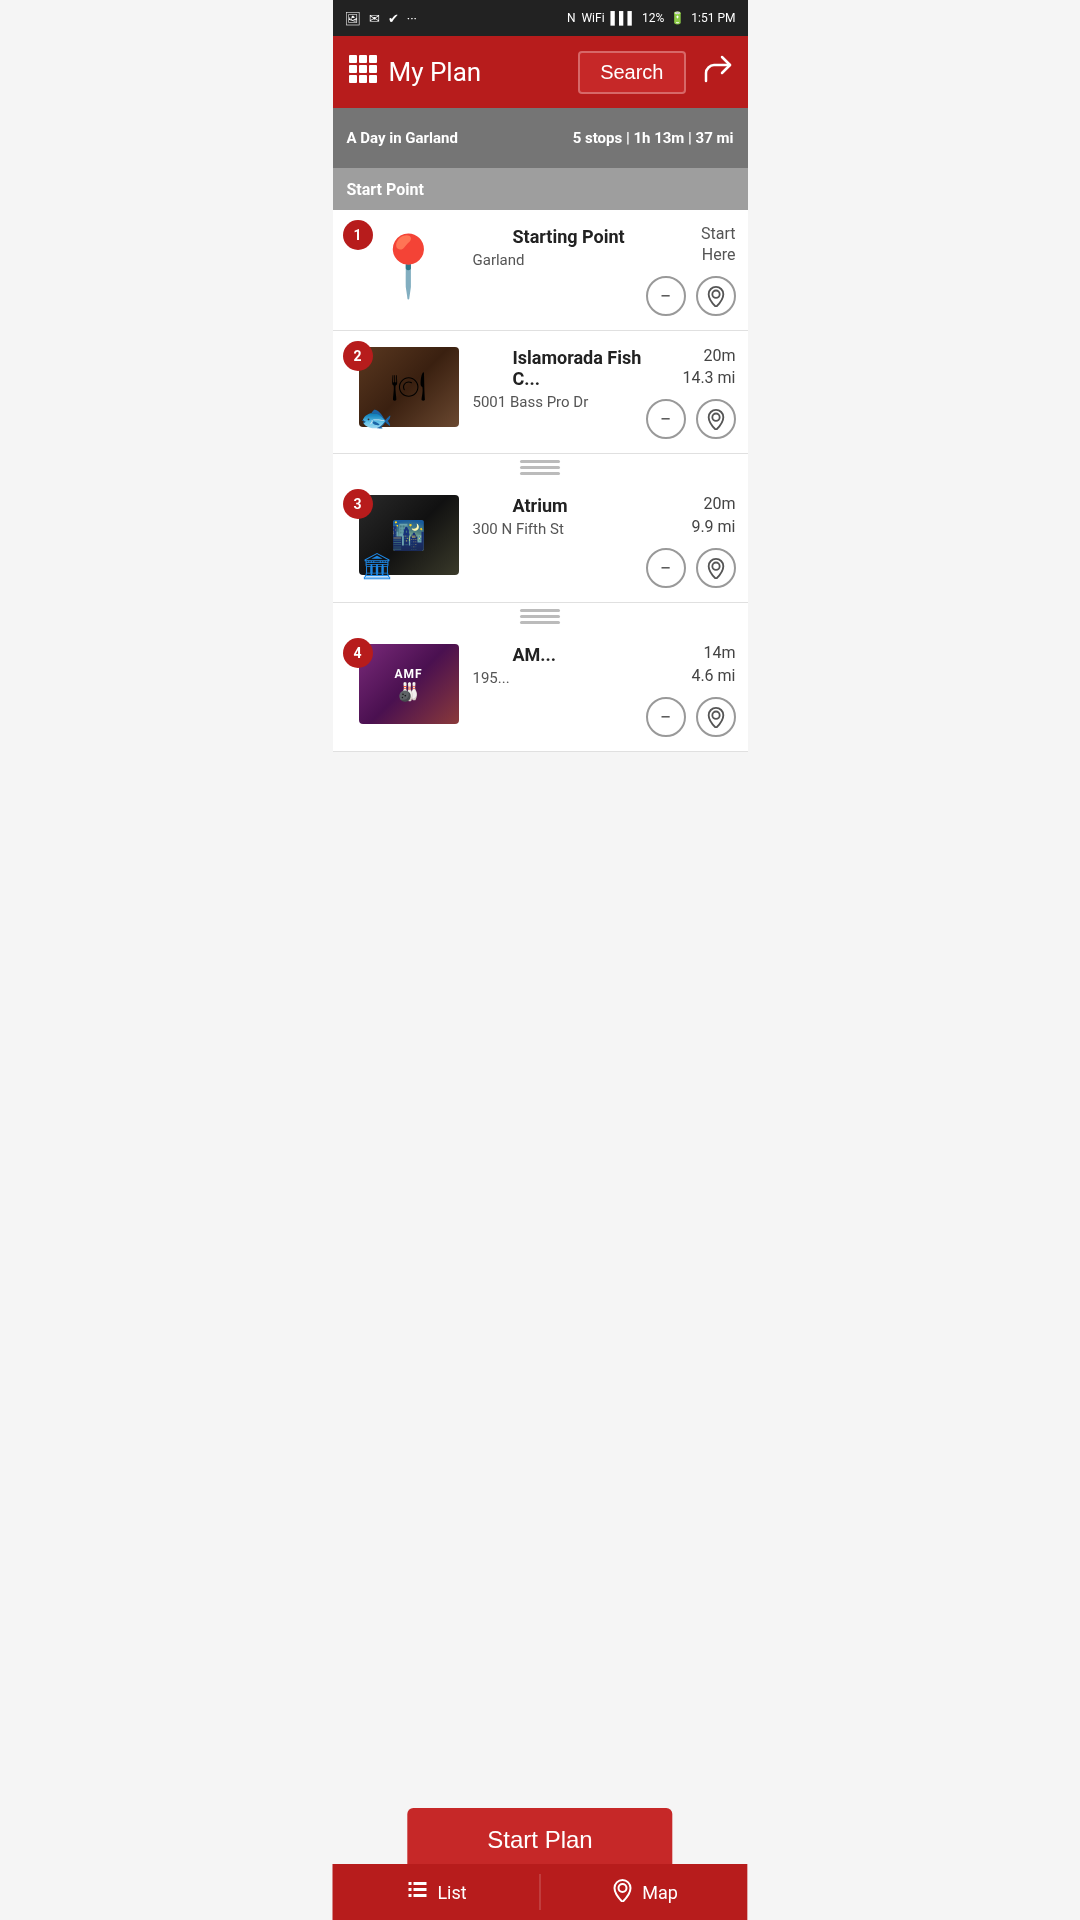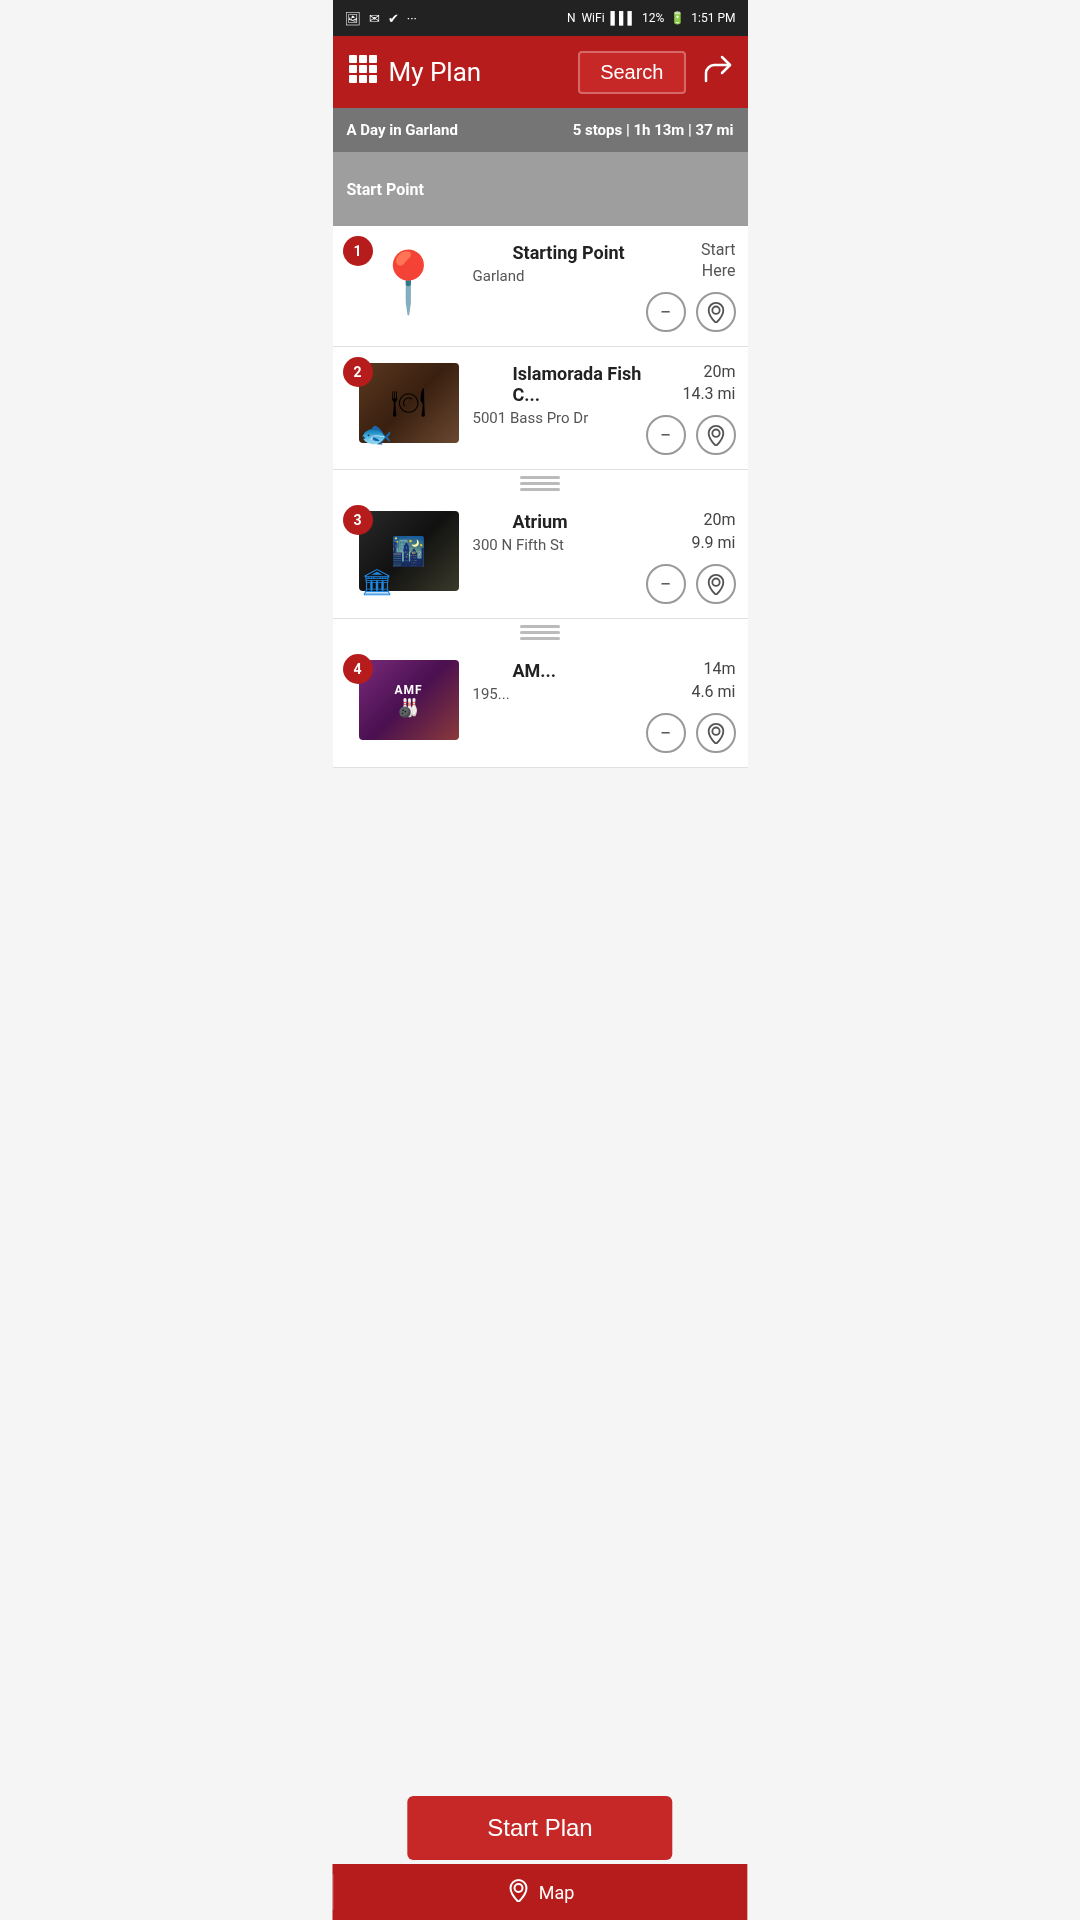--- a/index.html
+++ b/index.html
@@ -69,31 +69,31 @@
     
     .plan-info-bar {
       background: #757575;
       color: #fff;
       display: flex;
       justify-content: space-between;
       align-items: center;
       padding: 10px 14px;
       font-size: 15px;
       font-weight: bold;
-      height: 44px;
+      height: 60px;
     }
 
     
     .start-point-bar {
       background: #9e9e9e;
       display: flex;
       align-items: center;
       padding: 10px 14px;
       gap: 17px;
-      height: 74px;
+      height: 42px;
     }
     .start-point-label {
       color: #fff;
       font-size: 16px;
       font-weight: bold;
       white-space: nowrap;
       min-width: 95px;
     }
     .start-point-input {
       flex: 1;
@@ -219,21 +219,21 @@
     .drag-line {
       width: 40px;
       height: 3px;
       background: #bbb;
       border-radius: 2px;
     }
 
     
     .start-plan-overlay {
       position: fixed;
-      bottom: 60px;
+      bottom: 48px;
       left: 50%;
       transform: translateX(-50%);
       z-index: 100;
     }
     .start-plan-btn {
       background: #c62828;
       color: #fff;
       border: none;
       font-size: 24px;
       padding: 18px 80px;
@@ -459,20 +459,33 @@
       </div>
     </div>
   </div>
 </div>
 
 <div class="start-plan-overlay">
   <button class="start-plan-btn">Start Plan</button>
 </div>
 
 <div class="bottom-nav">
+  <div class="bottom-nav-item active">
+    <span class="bottom-nav-icon">
+      <svg width="24" height="24" viewBox="0 0 24 24" fill="white">
+        <rect x="3" y="4" width="3" height="3"></rect>
+        <rect x="8" y="4" width="13" height="3"></rect>
+        <rect x="3" y="10" width="3" height="3"></rect>
+        <rect x="8" y="10" width="13" height="3"></rect>
+        <rect x="3" y="16" width="3" height="3"></rect>
+        <rect x="8" y="16" width="13" height="3"></rect>
+      </svg>
+    </span>
+    <span>List</span>
+  </div>
   <div class="bottom-nav-divider"></div>
   <div class="bottom-nav-item">
     <span class="bottom-nav-icon">
       <svg width="24" height="24" viewBox="0 0 24 24" fill="none" stroke="white" stroke-width="2">
         <circle cx="12" cy="10" r="4"></circle>
         <path d="M12 2C7.6 2 4 5.6 4 10c0 6 8 14 8 14s8-8 8-14c0-4.4-3.6-8-8-8z"></path>
       </svg>
     </span>
     <span>Map</span>
   </div>

